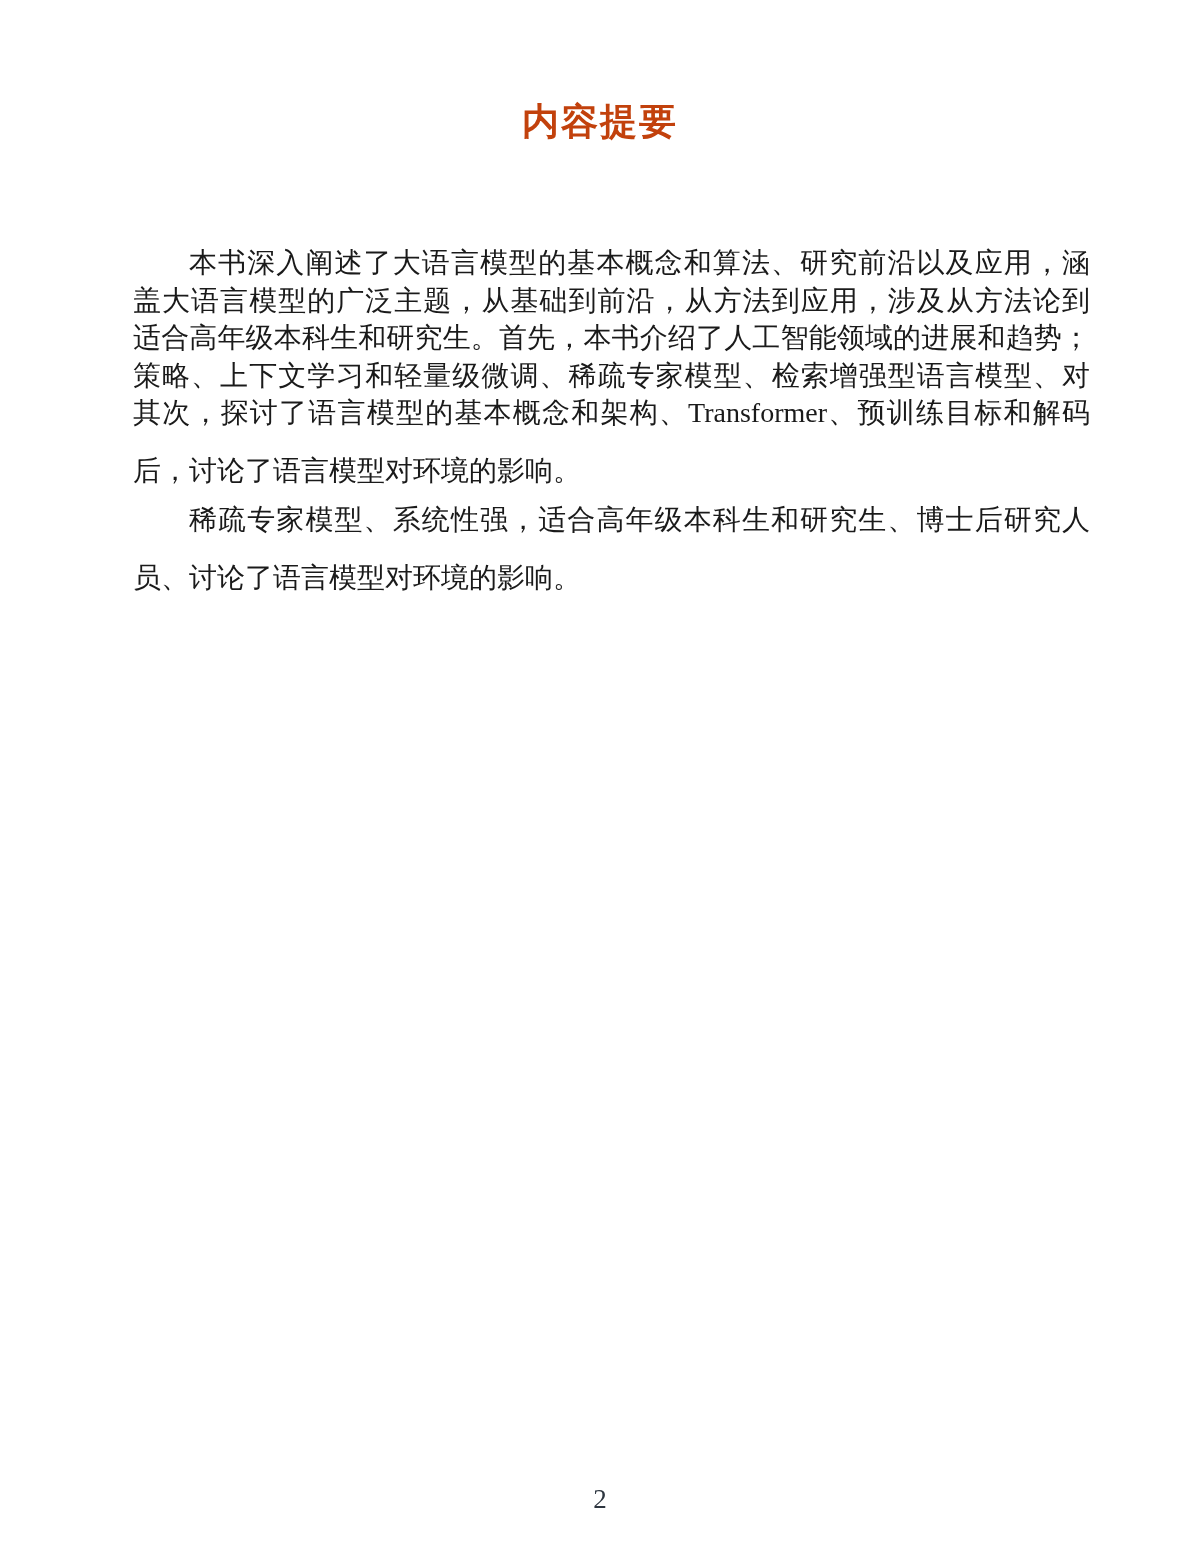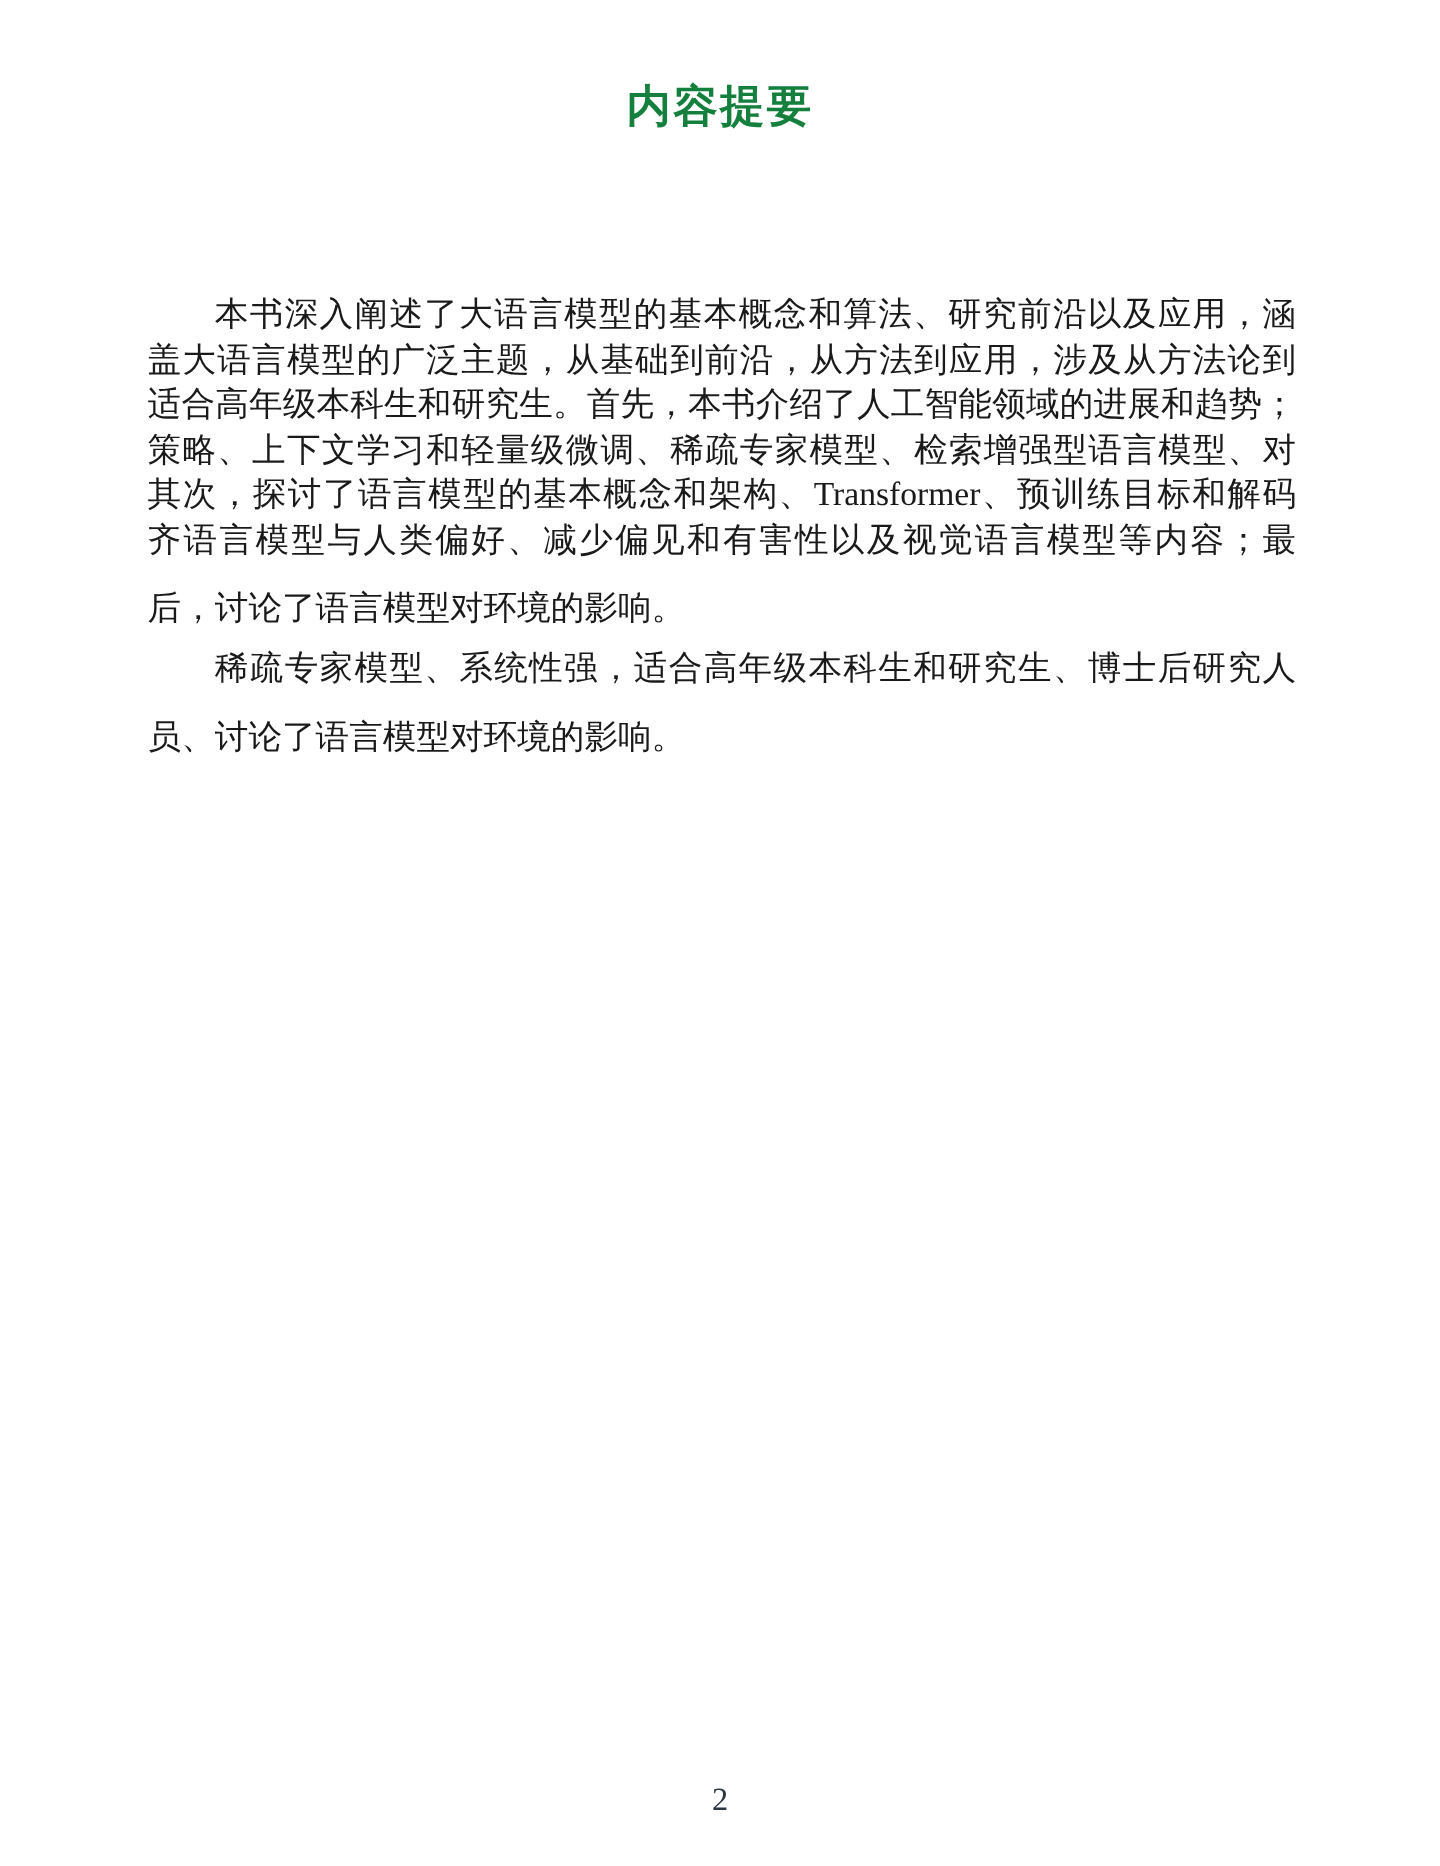--- a/index.html
+++ b/index.html
@@ -13,32 +13,32 @@
     width: 1200px;
     height: 1555px;
     margin: 0 auto;
     background: #ffffff;
     font-family: "Liberation Serif", "DejaVu Serif", serif;
     color: #1a1a1a;
     overflow: hidden;
   }
 
   .doc-title {
-    margin-top: 70px;
+    margin-top: 102px;
     text-align: center;
     font-size: 37px;
     font-weight: bold;
     letter-spacing: 2px;
     line-height: 40px;
-    color: #15803d;
+    color: #c2410c;
   }
 
   .doc-body {
     position: absolute;
-    left: 123px;
+    left: 133px;
     top: 244px;
     width: 957px;
   }
 
   .paragraph {
     margin-bottom: 12px;
   }
 
   .para-line {
     font-size: 28px;
@@ -77,21 +77,20 @@
   <h1 class="doc-title">内容提要</h1>
 
   <div class="doc-body">
 
     <div class="paragraph">
       <div class="para-line first-line">本书深入阐述了大语言模型的基本概念和算法、研究前沿以及应用，涵</div>
       <div class="para-line">盖大语言模型的广泛主题，从基础到前沿，从方法到应用，涉及从方法论到</div>
       <div class="para-line">适合高年级本科生和研究生。首先，本书介绍了人工智能领域的进展和趋势；</div>
       <div class="para-line">策略、上下文学习和轻量级微调、稀疏专家模型、检索增强型语言模型、对</div>
       <div class="para-line">其次，探讨了语言模型的基本概念和架构、Transformer、预训练目标和解码</div>
-      <div class="para-line">齐语言模型与人类偏好、减少偏见和有害性以及视觉语言模型等内容；最</div>
       <div class="para-line last-line">后，讨论了语言模型对环境的影响。</div>
     </div>
 
     <div class="paragraph">
       <div class="para-line first-line">稀疏专家模型、系统性强，适合高年级本科生和研究生、博士后研究人</div>
       <div class="para-line last-line">员、讨论了语言模型对环境的影响。</div>
     </div>
 
   </div>
 

